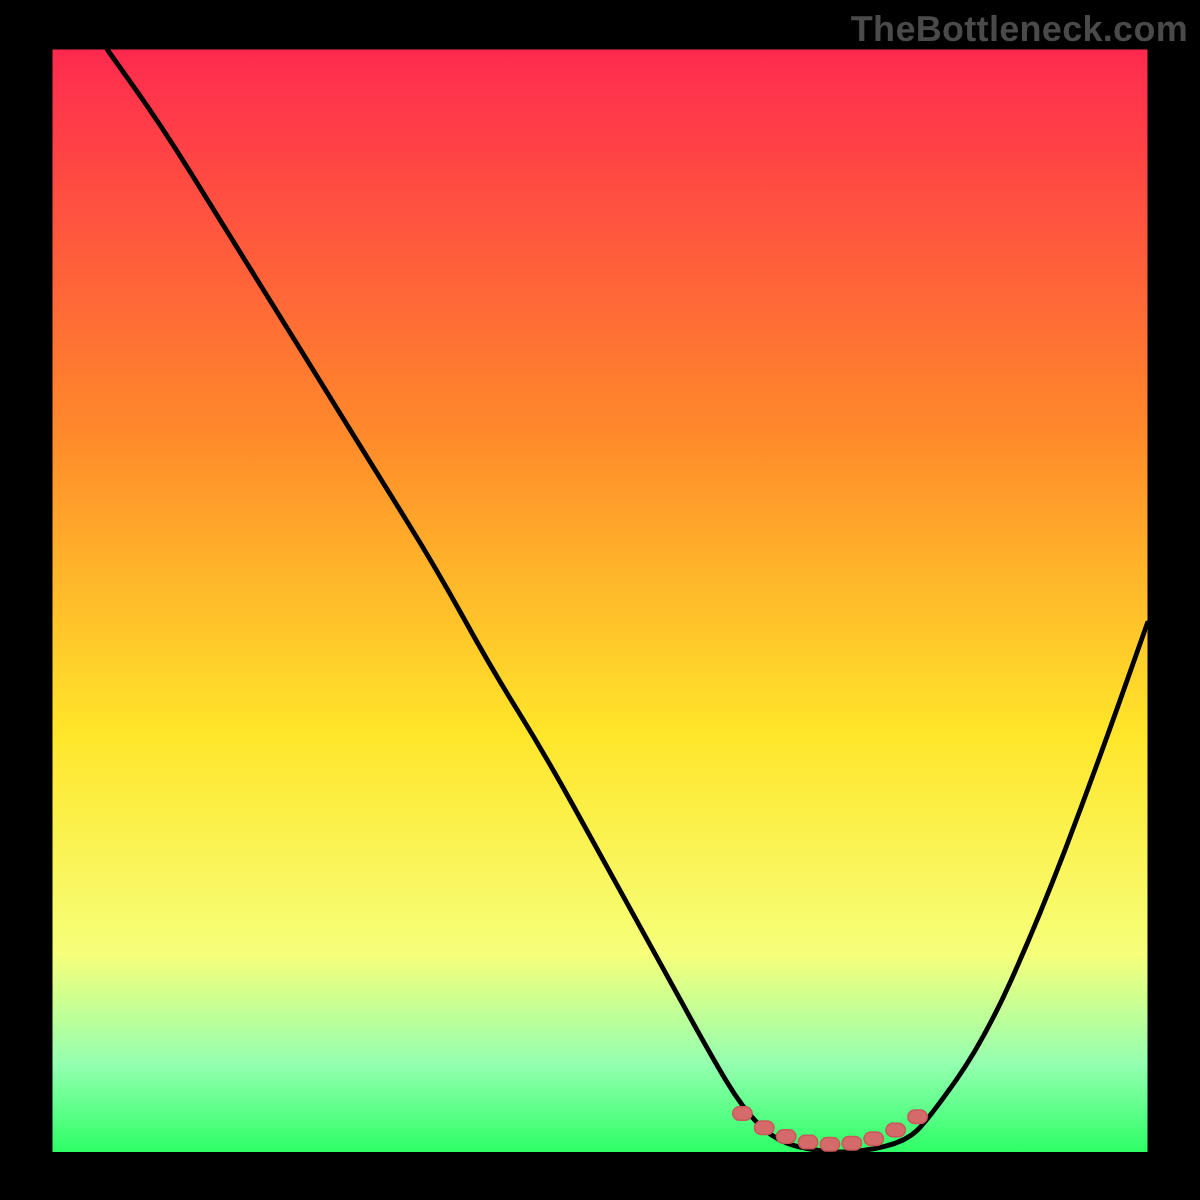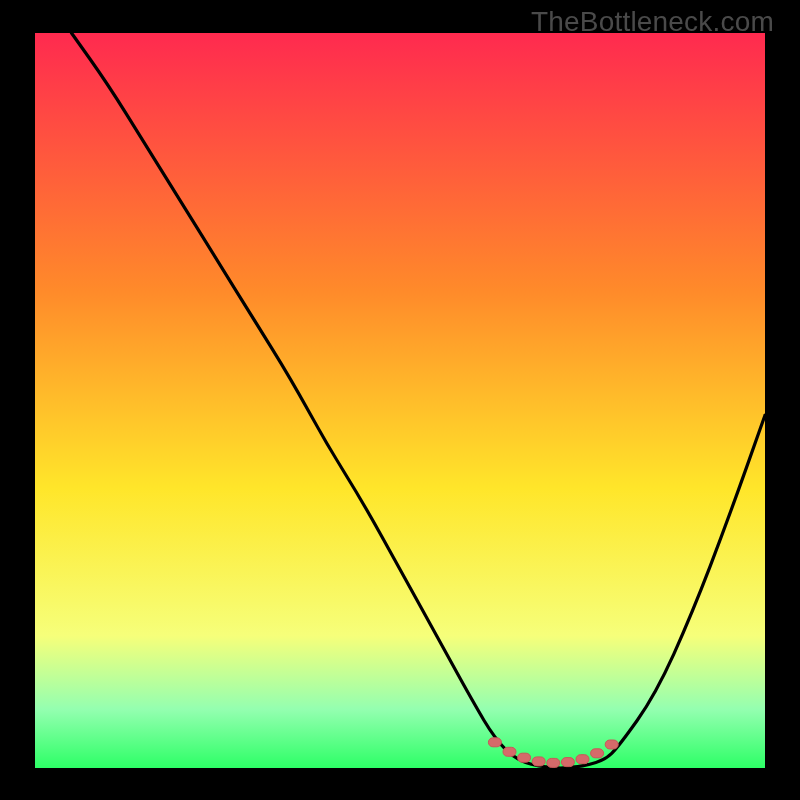--- a/index.html
+++ b/index.html
@@ -13,24 +13,24 @@
   }
   .frame {
     position: relative;
     width: 800px;
     height: 800px;
     background: #000;
   }
   .watermark {
     position: absolute;
     top: 6px;
-    right: 26px;
+    right: 8px;
     color: #4a4a4a;
-    font-size: 28px;
-    font-weight: 400;
+    font-size: 24px;
+    font-weight: 700;
     letter-spacing: 0.2px;
   }
   svg {
     position: absolute;
     top: 0;
     left: 0;
   }
 </style>
 </head>
 <body>

